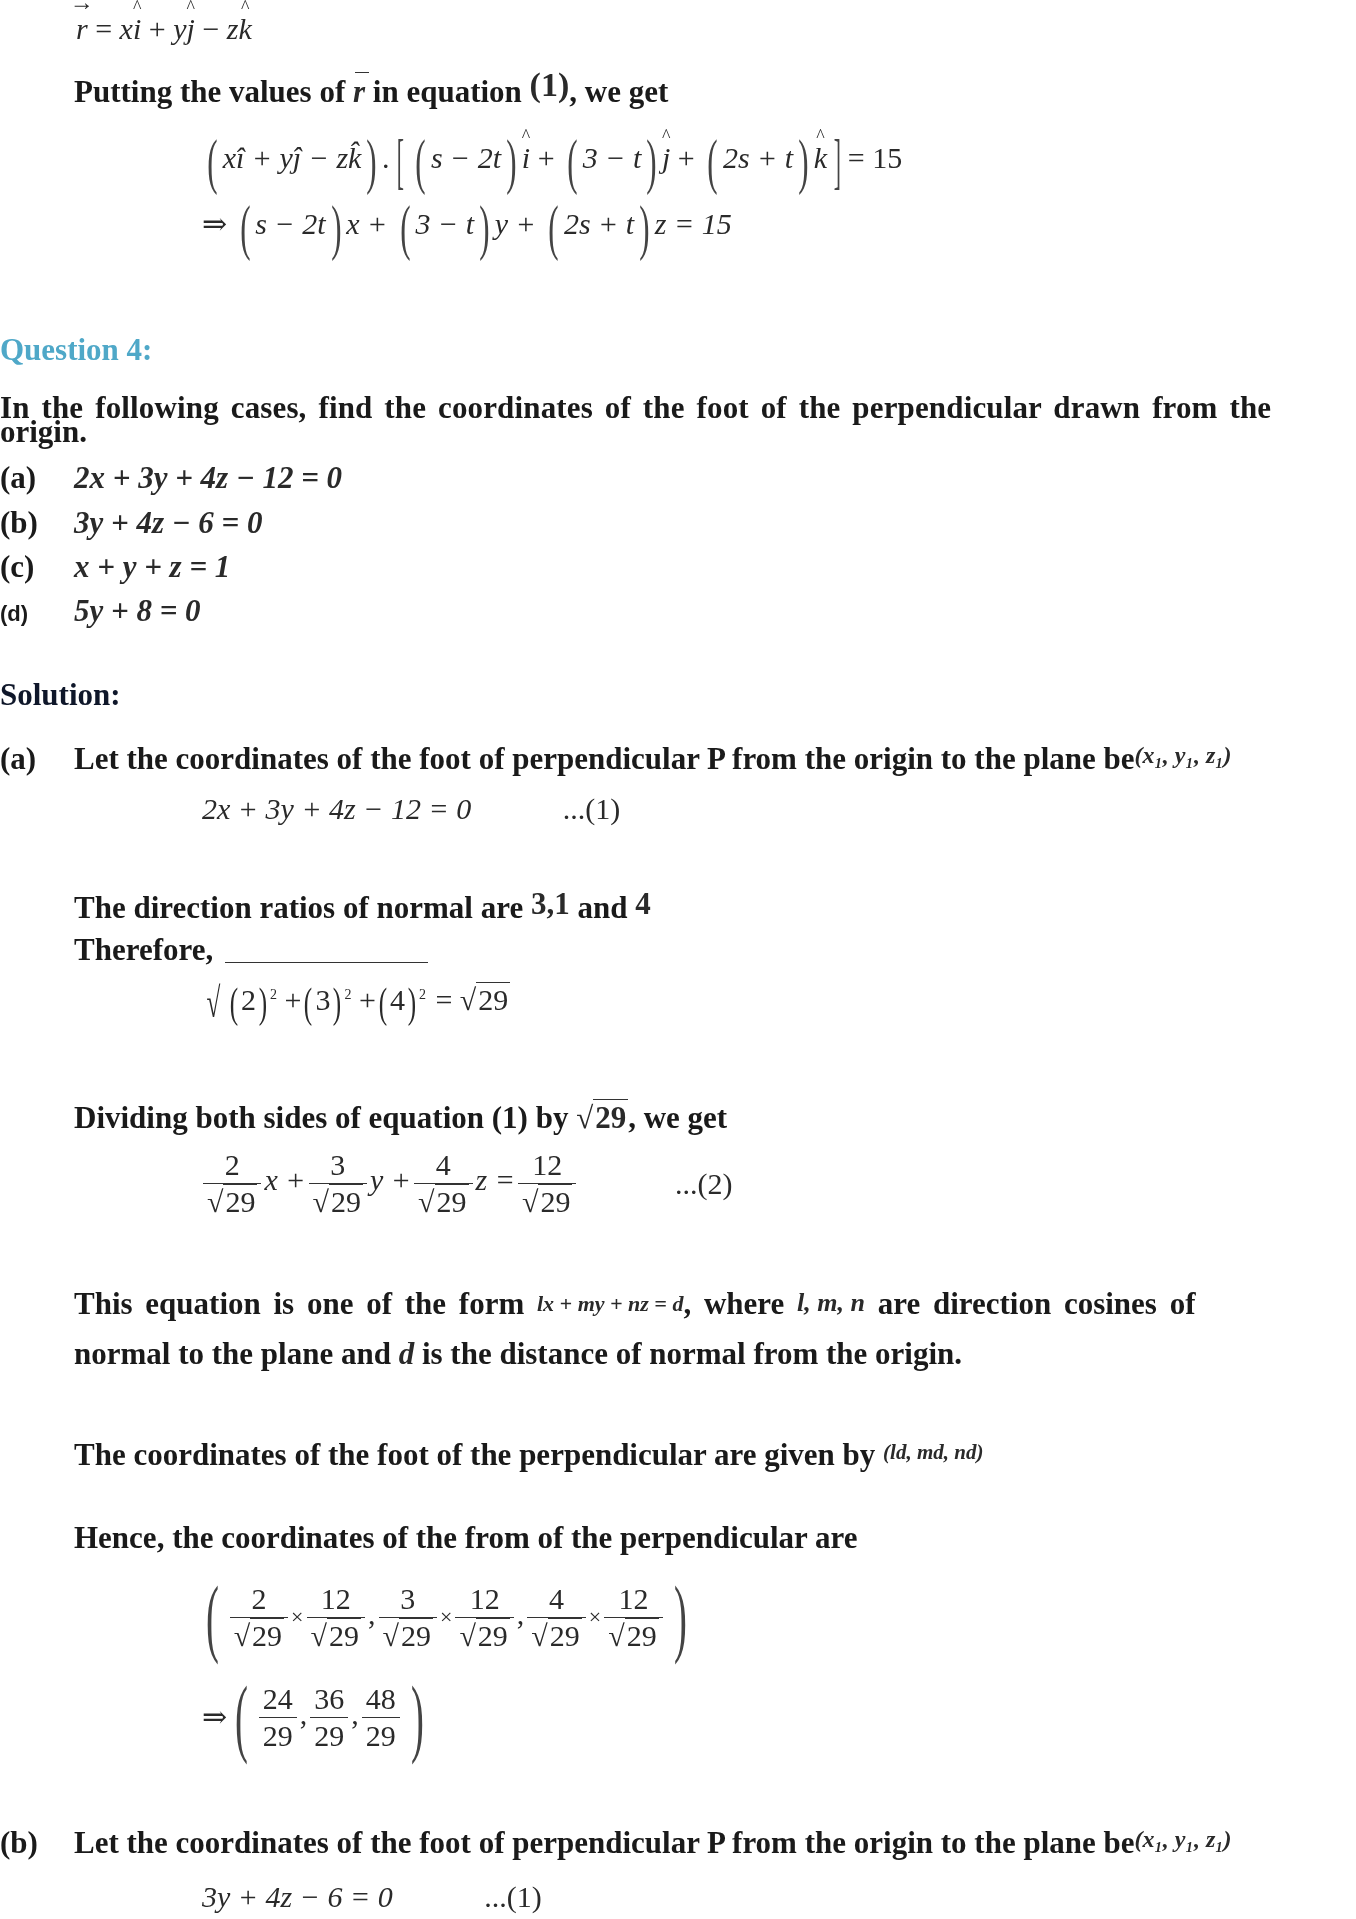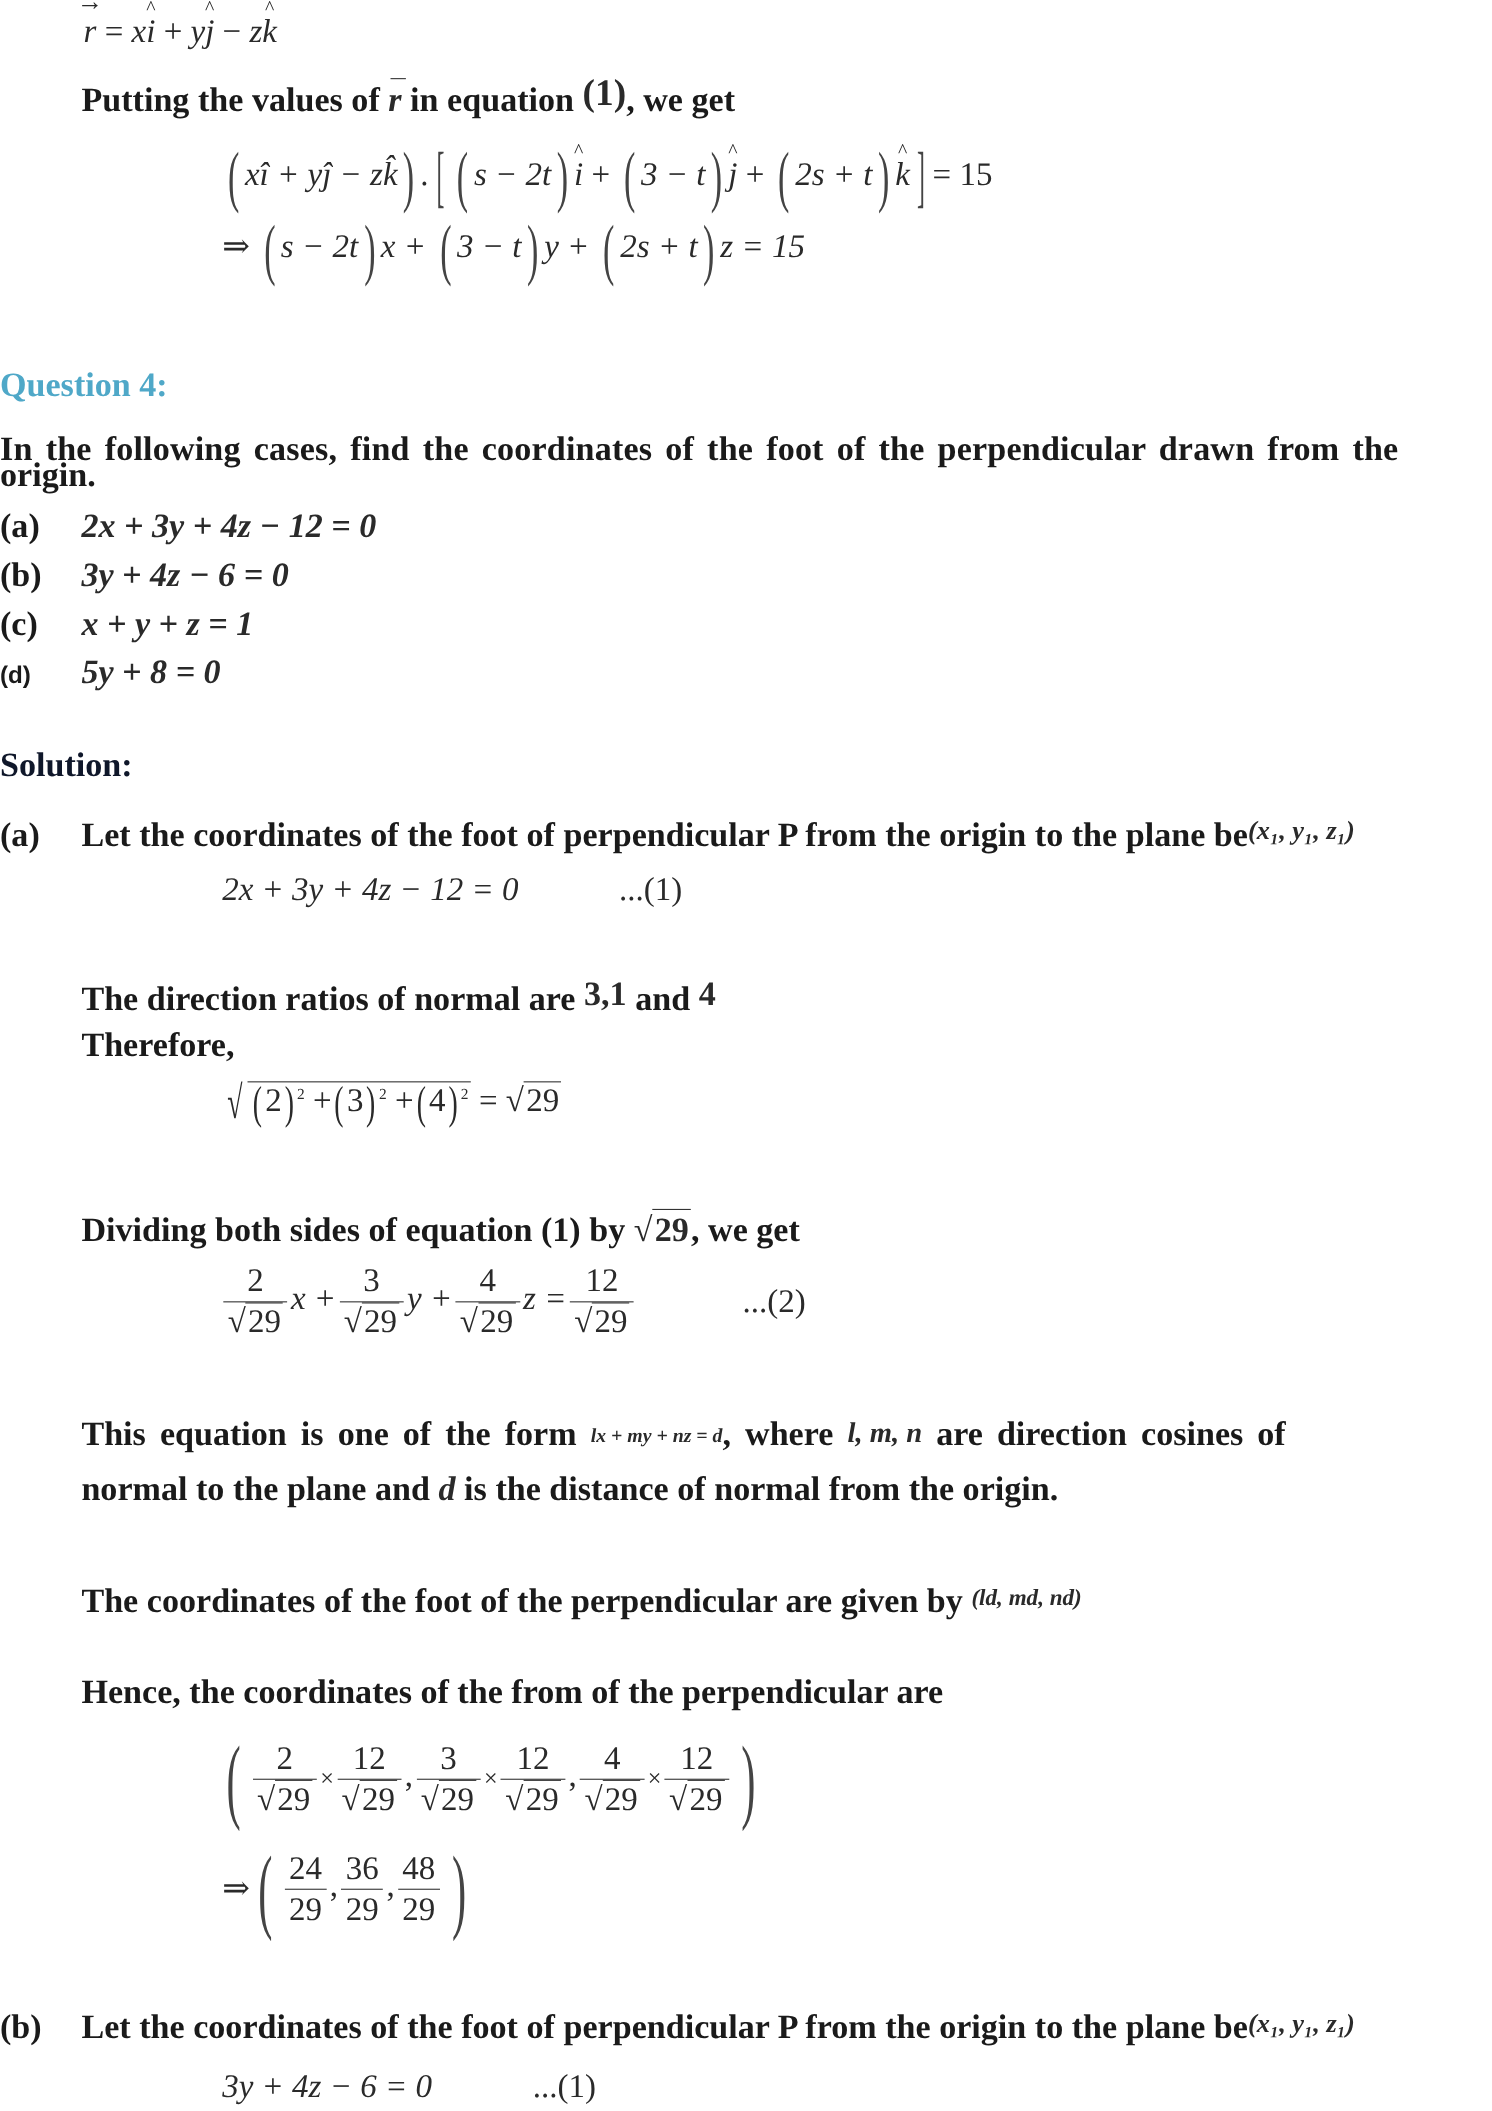--- a/index.html
+++ b/index.html
@@ -95,21 +95,21 @@
 
 <div class="ln" style="left:74px; top:892px;">
   <span>The direction ratios of normal are</span>
   <span class="mu" style="position:relative; top:-4px;">3,1</span>
   <span>and</span>
   <span class="mu" style="position:relative; top:-4px;">4</span>
 </div>
 <div class="ln" style="left:74px; top:934px;">Therefore,</div>
 
 <div class="mth" style="left:202px; top:982px;">
-  <span class="sqrt"><span class="tall">√</span><span class="rad" style="padding-top:0;"><span class="tall">(</span><span>2</span><span class="tall">)</span><sup>2</sup> <span>+</span><span class="tall">(</span><span>3</span><span class="tall">)</span><sup>2</sup> <span>+</span><span class="tall">(</span><span>4</span><span class="tall">)</span><sup>2</sup></span></span>
+  <span class="sqrt"><span class="tall">√</span><span class="rad" style="padding-top:20px;"><span class="tall">(</span><span>2</span><span class="tall">)</span><sup>2</sup> <span>+</span><span class="tall">(</span><span>3</span><span class="tall">)</span><sup>2</sup> <span>+</span><span class="tall">(</span><span>4</span><span class="tall">)</span><sup>2</sup></span></span>
   <span>=</span>
   <span class="sqrt"><span>√</span><span class="rad">29</span></span>
 </div>
 
 <div class="ln" style="left:74px; top:1102px;">
   <span>Dividing both sides of equation (1) by</span>
   <span class="sqrt mu"><span>√</span><span class="rad">29</span></span><span>, we get</span>
 </div>
 
 <div class="mth" style="left:200px; top:1150px;">
@@ -124,21 +124,21 @@
       <span class="den">√<span class="sqrt"><span class="rad">29</span></span></span>
     </span><span class="m">z =</span><span class="frac mu">
       <span class="num">12</span>
       <span class="den">√<span class="sqrt"><span class="rad">29</span></span></span>
     </span>
   <span class="mu" style="margin-left:88px; vertical-align:middle;">...(2)</span>
 </div>
 
 <div class="ln" style="left:74px; top:1288px; word-spacing:5px;">
   <span>This equation is one of the form</span>
-  <span class="m" style="font-size:18px; position:relative; top:-3px; word-spacing:0;">lx + my + nz = d</span><span>, where</span>
+  <span class="m" style="font-size:22px; position:relative; top:-3px; word-spacing:0;">lx + my + nz = d</span><span>, where</span>
   <span class="m" style="font-size:26px; position:relative; top:-3px; word-spacing:0;">l, m, n</span>
   <span>are direction cosines of</span>
 </div>
 <div class="ln" style="left:74px; top:1338px;">
   <span>normal to the plane and</span>
   <span class="m">d</span>
   <span>is the distance of normal from the origin.</span>
 </div>
 
 <div class="ln" style="left:74px; top:1439px;">

